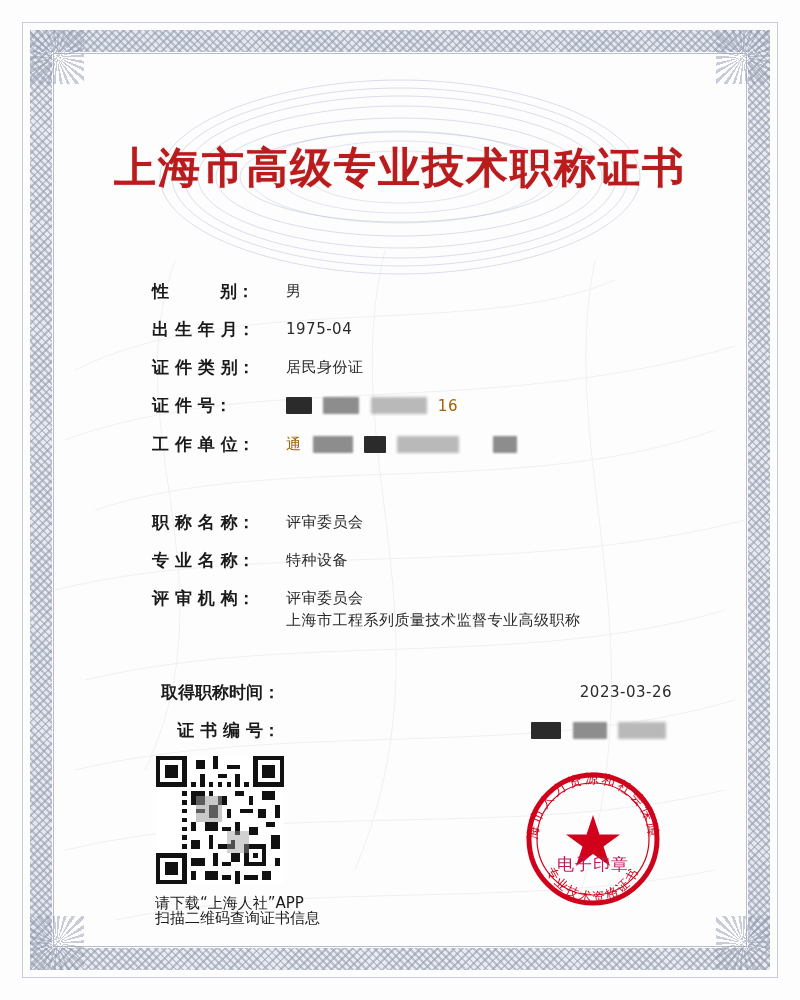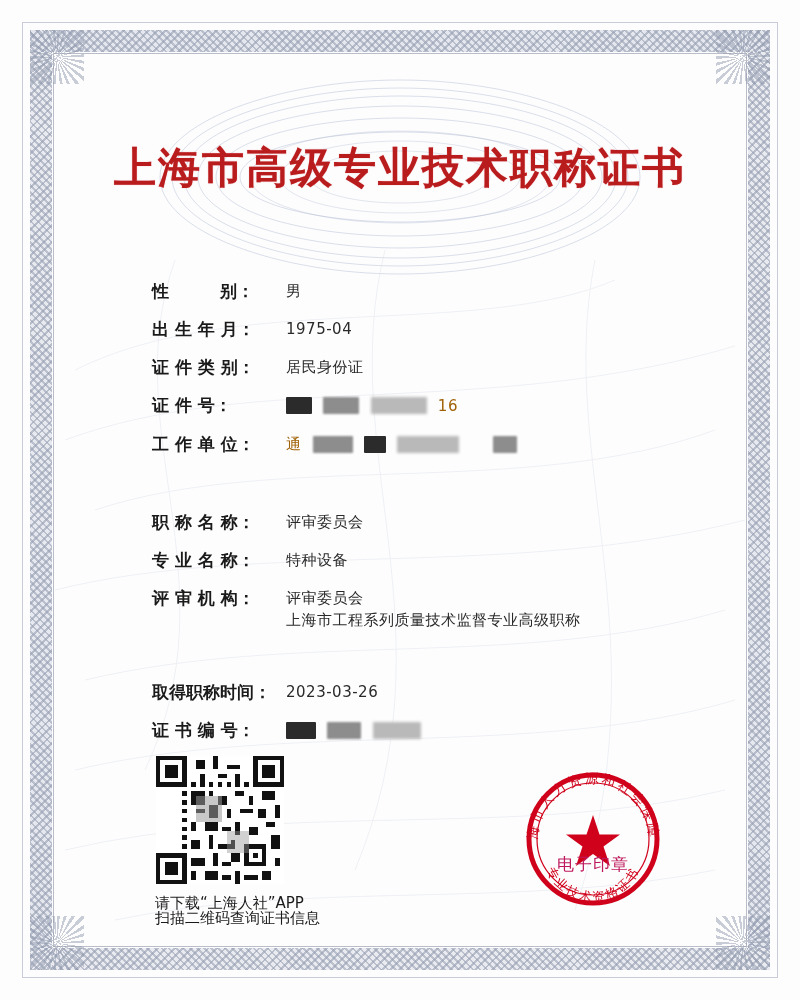--- a/index.html
+++ b/index.html
@@ -121,21 +121,21 @@
 
   
   .fields {
     position: absolute;
     left: 152px;
     top: 272px;
     width: 520px;
   }
   .group { margin-bottom: 0; }
   .group.gap-1 { margin-top: 40px; }
-  .group.gap-2 { margin-top: 38px; }
+  .group.gap-2 { margin-top: 38px; text-align: right; }
 
   .row {
     display: flex;
     align-items: flex-start;
     min-height: 38px;
   }
   .label {
     width: 128px;
     flex: 0 0 128px;
     font-family: "DejaVu Sans", sans-serif;

